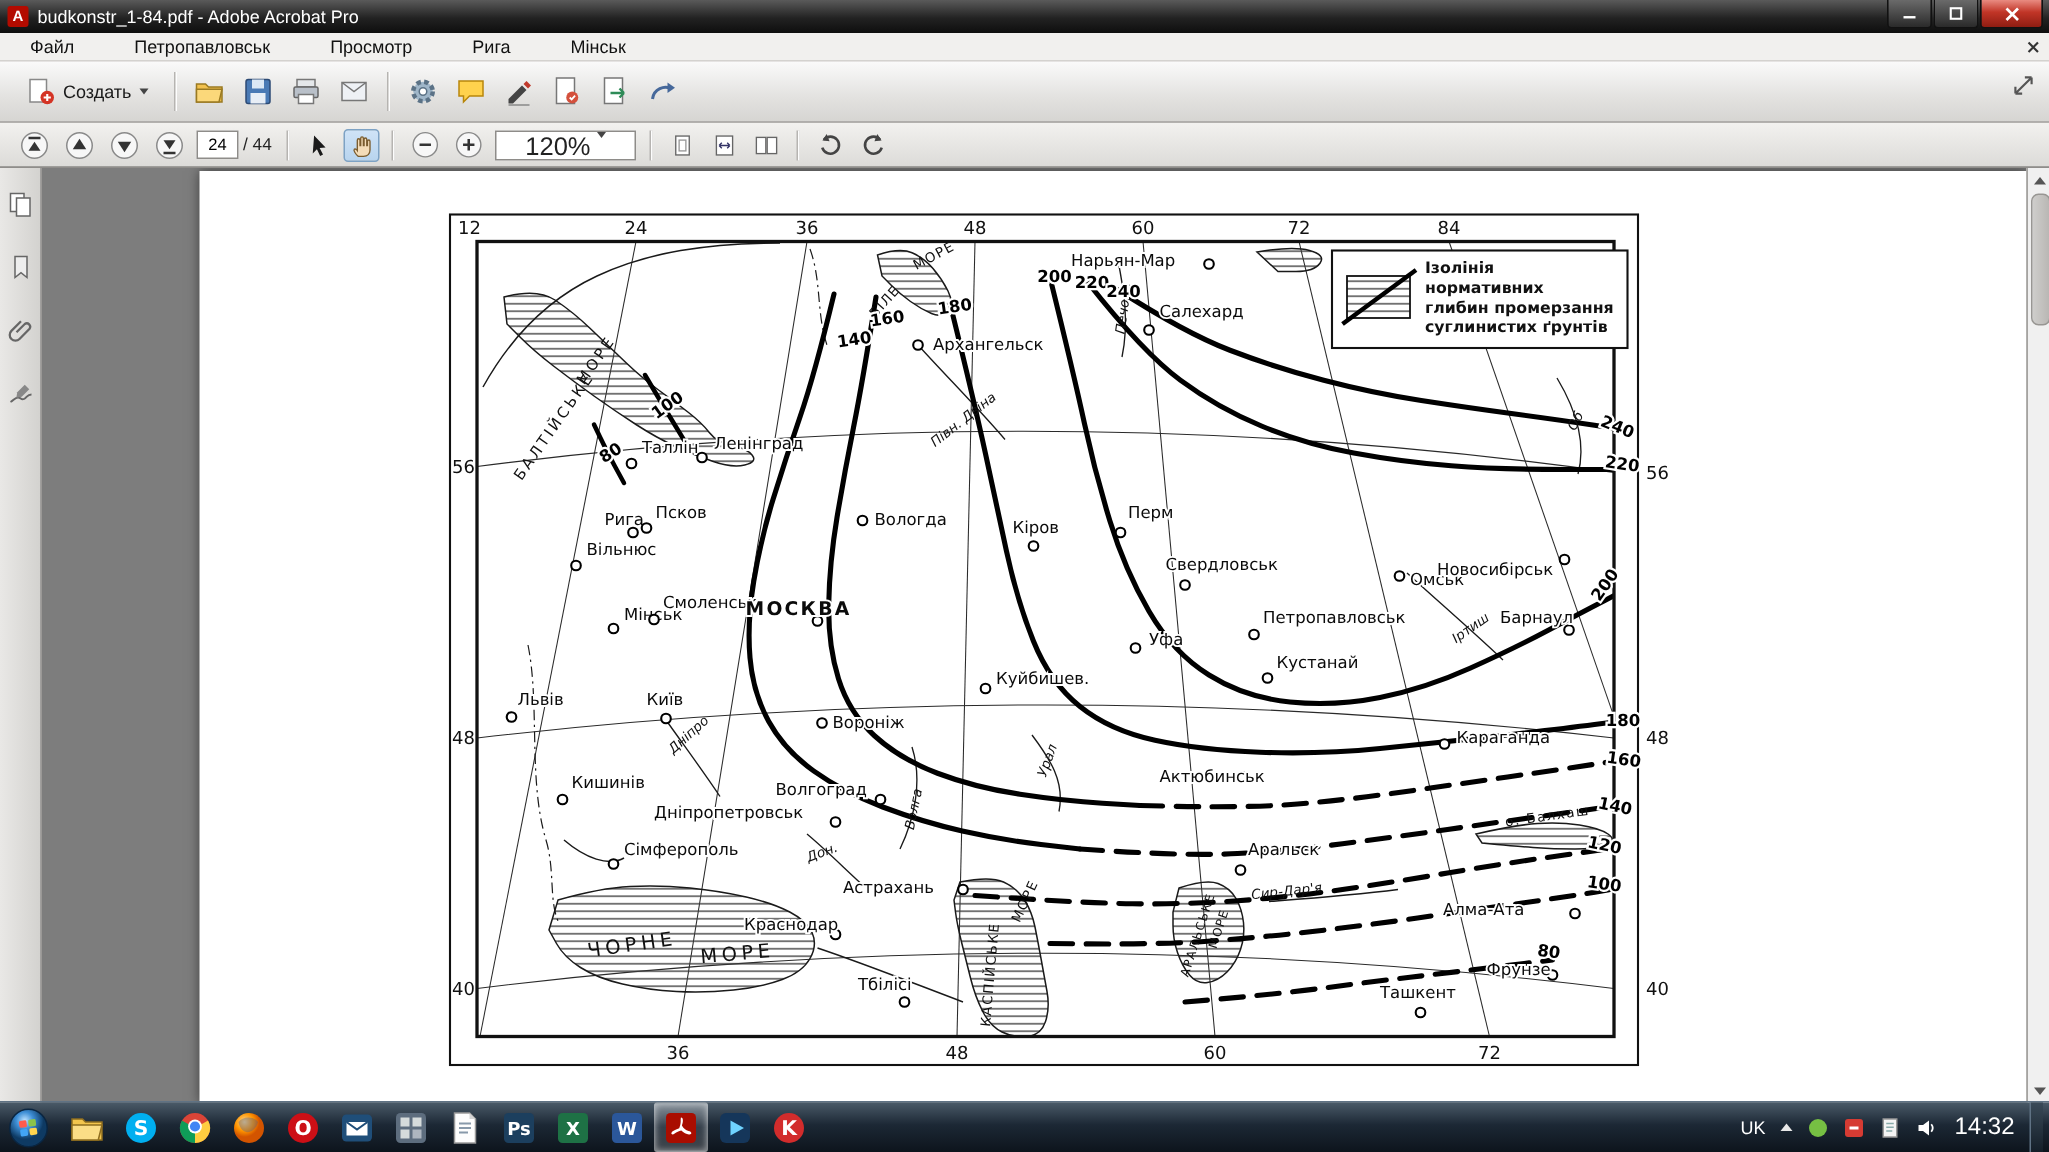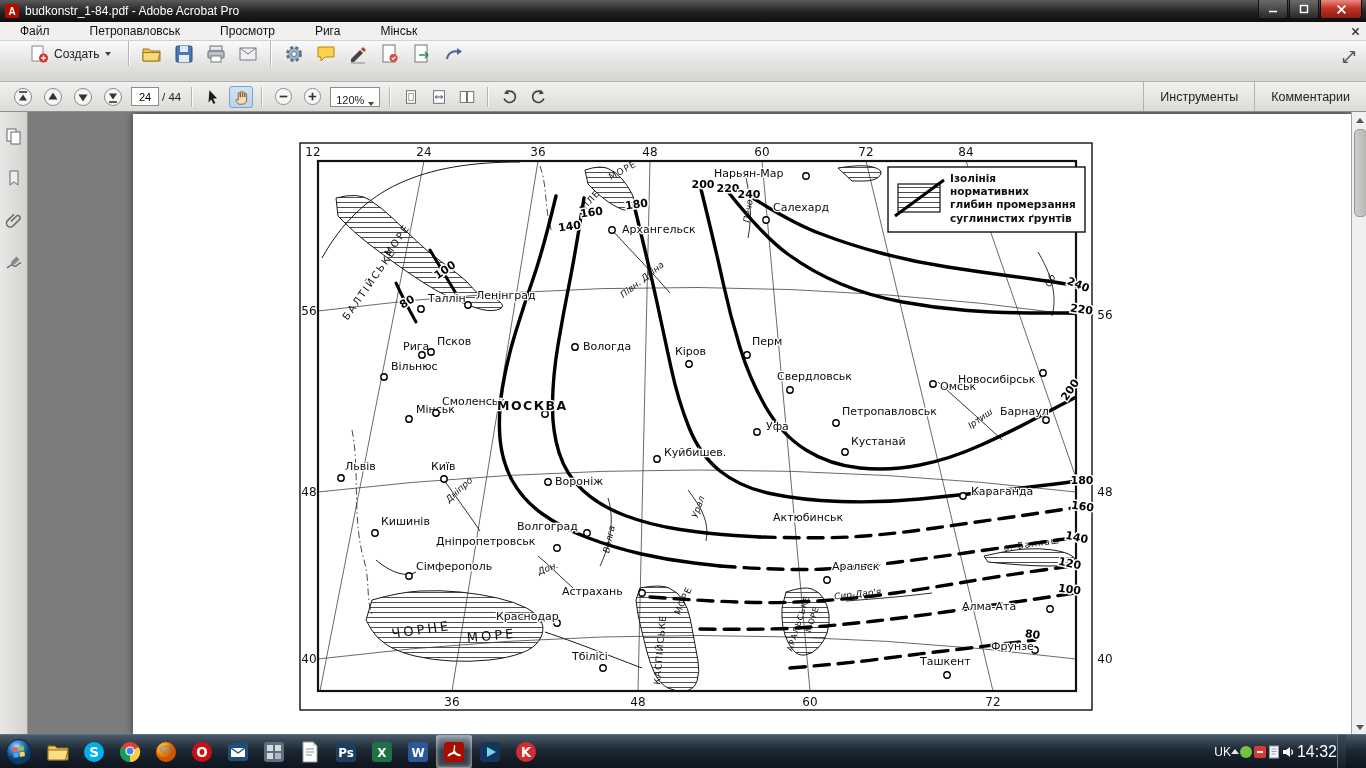--- a/index.html
+++ b/index.html
@@ -19,36 +19,36 @@
 
   
   #menubar{position:absolute;left:0;top:22px;width:100%;height:18px;background:#f1f0ee;
     border-bottom:1px solid #d4d2cf;display:flex;align-items:center;font-size:12px;color:#111;z-index:29}
   .menu-item{padding:0 20px;height:100%;display:flex;align-items:center;cursor:default}
   #menu-close{position:absolute;right:6px;top:3px}
 
   
   #toolbar-main{position:absolute;left:0;top:40px;width:100%;height:42px;
     background:linear-gradient(#fbfbfb,#e3e2e0 60%,#d6d5d2);border-bottom:1px solid #b3b1ae;
-    display:flex;align-items:flex-start;padding-left:18px;box-sizing:border-box;z-index:28}
+    display:flex;align-items:center;padding-left:6px;box-sizing:border-box;z-index:28}
   #toolbar-nav{position:absolute;left:0;top:82px;width:100%;height:30px;
     background:linear-gradient(#f2f1ef,#dcdbd8);border-bottom:1px solid #8f8d8a;
     display:flex;align-items:center;padding-left:8px;box-sizing:border-box;z-index:28}
   .tbtn{border:1px solid transparent;border-radius:3px;background:transparent;display:flex;
     align-items:center;justify-content:center;padding:2px;margin:0 2px;height:28px;min-width:28px;box-sizing:border-box}
   .tbtn.small{height:22px;min-width:24px}
   .tbtn.active{background:linear-gradient(#cfe3f7,#b8d4ee);border-color:#7da2c4}
   .sep{width:1px;height:26px;background:#b6b4b1;border-right:1px solid #fdfdfd;margin:0 6px}
   .sep.short{height:20px}
   #btn-create{display:flex;align-items:center;gap:5px;padding:3px 8px;font-size:12px;color:#1a1a1a}
   .caret{width:0;height:0;border-left:3.5px solid transparent;border-right:3.5px solid transparent;border-top:4px solid #444}
   #page-input{width:26px;height:17px;border:1px solid #8e8c89;text-align:center;font-size:11px;margin:0 3px;padding:0}
   #page-total{font-size:11.5px;color:#222;margin-right:4px}
-  #zoom-box{display:flex;align-items:flex-end;gap:4px;background:#fff;border:1px solid #8e8c89;
-    height:18px;padding:0 5px;font-size:11px;color:#222;margin:0 3px}
+  #zoom-box{display:flex;align-items:flex-start;gap:4px;background:#fff;border:1px solid #8e8c89;
+    height:18px;padding:0 19px;font-size:17px;color:#222;margin:0 3px}
   #panel-buttons{position:absolute;right:0;top:0;height:100%;display:flex;align-items:stretch}
   .panel-btn{display:flex;align-items:center;padding:0 16px;font-size:12.5px;color:#222;border-left:1px solid #b6b4b1}
   #toolbar-expand{position:absolute;right:8px;top:8px}
 
   
   #workspace{position:absolute;left:0;top:112px;right:0;bottom:33px}
   #nav-sidebar{position:absolute;left:0;top:0;width:28px;height:100%;
     background:linear-gradient(90deg,#e9e8e6,#d3d2cf);border-right:1px solid #9a9896;display:flex;
     flex-direction:column;align-items:center;padding-top:12px;box-sizing:border-box;gap:18px}
   .side-btn{width:24px;height:24px;display:flex;align-items:center;justify-content:center;border-radius:3px}
@@ -67,21 +67,21 @@
   
   #taskbar{position:absolute;left:0;bottom:0;width:100%;height:33px;
     background:linear-gradient(#4a5a68,#1c2835 45%,#0d141c);border-top:1px solid #5f7284;
     display:flex;align-items:center;z-index:40}
   #start-orb{width:30px;height:30px;margin:0 6px 0 4px;display:flex;align-items:center;justify-content:center}
   #task-apps{display:flex;align-items:stretch;height:100%}
   .task-app{width:36px;height:100%;display:flex;align-items:center;justify-content:center;border-radius:2px}
   .task-app svg{width:24px;height:24px}
   .task-app.active{background:linear-gradient(rgba(255,255,255,.35),rgba(255,255,255,.12) 50%,rgba(255,255,255,.2));
     box-shadow:inset 0 0 4px rgba(255,255,255,.5);border:1px solid rgba(255,255,255,.35);box-sizing:border-box}
-  #tray{position:absolute;right:0;top:0;height:100%;display:flex;align-items:center;gap:0;padding-right:20px}
+  #tray{position:absolute;right:0;top:0;height:100%;display:flex;align-items:center;gap:10px;padding-right:4px}
   #tray-lang{color:#fff;font-size:12px}
   .tray-up{width:0;height:0;border-left:4px solid transparent;border-right:4px solid transparent;border-bottom:5px solid #e8e8e8}
   .tray-ic{width:14px;height:14px}
   #tray-time{color:#fff;font-size:16px;margin-left:2px}
   #show-desktop{width:8px;height:100%;border-left:1px solid #5f7284;background:linear-gradient(#3a4a58,#141e28)}
 </style>
 </head>
 <body>
 
 <div id="window">
@@ -284,24 +284,20 @@
       <svg width="19" height="19" viewBox="0 0 20 20">
           <path d="M5.5 6.5A6 6 0 1 1 4.4 12" fill="none" stroke="#444" stroke-width="1.8"></path>
           <path d="M7.5 2.5L4.5 7l5 .5z" fill="#444"></path>
         </svg>
     </div>
     <div class="tbtn small">
       <svg width="19" height="19" viewBox="0 0 20 20">
           <path d="M14.5 6.5A6 6 0 1 0 15.6 12" fill="none" stroke="#444" stroke-width="1.8"></path>
           <path d="M12.5 2.5L15.5 7l-5 .5z" fill="#444"></path>
         </svg>
-    </div>
-    <div id="panel-buttons">
-      <div class="panel-btn">Инструменты</div>
-      <div class="panel-btn">Комментарии</div>
     </div>
   </div>
 
   <div id="workspace">
     <div id="nav-sidebar">
       <div class="side-btn">
         <svg width="20" height="20" viewBox="0 0 20 20">
           <rect x="3" y="3" width="9" height="12" fill="#fff" stroke="#666"></rect>
           <rect x="7" y="6" width="9" height="12" fill="#fff" stroke="#666"></rect>
         </svg>

